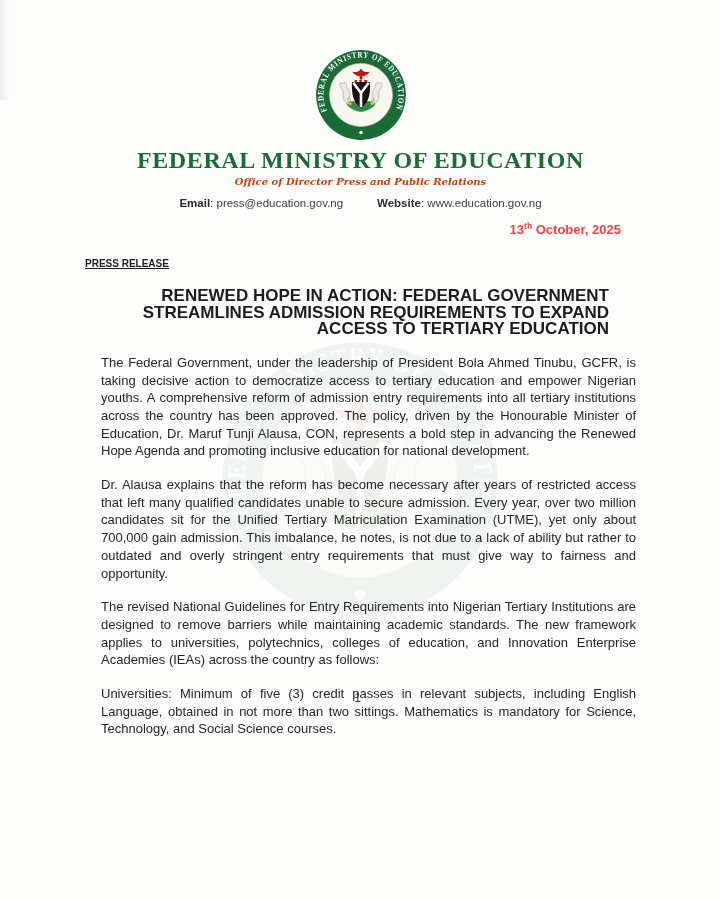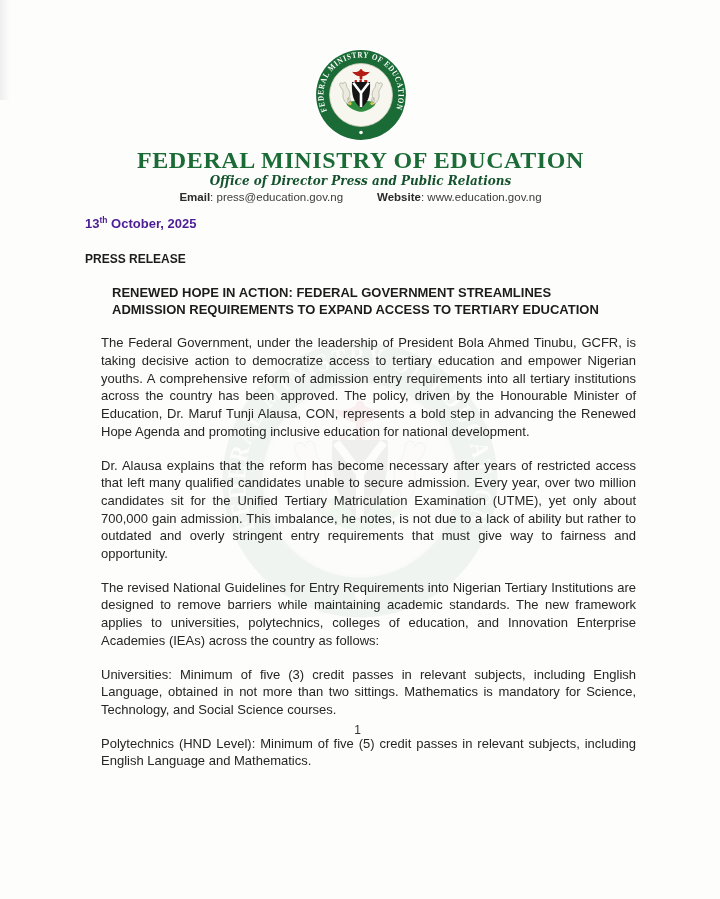--- a/index.html
+++ b/index.html
@@ -41,62 +41,64 @@
     font-size: 24px;
     line-height: 26px;
     letter-spacing: 0.6px;
     color: #1a6b35;
     white-space: nowrap;
   }
   .office-line {
     font-family: "DejaVu Serif", serif;
     font-style: italic;
     font-weight: bold;
-    font-size: 12px;
+    font-size: 10px;
     line-height: 17px;
-    color: #14532d;
+    color: #c2410c;
   }
   .address-line {
     font-size: 11.5px;
     line-height: 13px;
     color: #3c3c3c;
     letter-spacing: 0.2px;
   }
   .contact-line {
     font-size: 11.5px;
     line-height: 13px;
     color: #3c3c3c;
-    margin-top: 1px;
+    margin-top: 7px;
   }
   .contact-line b { color: #2a2a2a; }
   .contact-gap { display: inline-block; width: 34px; }
 
   
   .date-line {
     margin-top: 11px;
+    text-align: right;
     padding-right: 15px;
     font-weight: bold;
     font-size: 13px;
-    color: #4c1d95;
+    color: #ef4444;
   }
   .date-line sup { font-size: 8.5px; }
 
   .press-release {
     margin-top: 21px;
     font-weight: bold;
-    font-size: 12px;
+    font-size: 10px;
     color: #1c1c1c;
+    text-decoration: underline;
   }
 
   .doc-title {
     margin: 19px auto 0 auto;
     max-width: 497px;
-    text-align: left;
-    font-weight: bold;
-    font-size: 13px;
+    text-align: right;
+    font-weight: bold;
+    font-size: 17px;
     line-height: 16.5px;
     color: #1c1c1c;
   }
 
   .body-copy p {
     margin: 16px 0 0 16px;
     font-size: 13px;
     line-height: 17.7px;
     text-align: justify;
     color: #262626;
@@ -192,19 +194,18 @@
 
     <div class="press-release">PRESS RELEASE</div>
 
     <div class="doc-title">RENEWED HOPE IN ACTION: FEDERAL GOVERNMENT STREAMLINES ADMISSION REQUIREMENTS TO EXPAND ACCESS TO TERTIARY EDUCATION</div>
 
     <div class="body-copy">
       <p>The Federal Government, under the leadership of President Bola Ahmed Tinubu, GCFR, is taking decisive action to democratize access to tertiary education and empower Nigerian youths. A comprehensive reform of admission entry requirements into all tertiary institutions across the country has been approved. The policy, driven by the Honourable Minister of Education, Dr. Maruf Tunji Alausa, CON, represents a bold step in advancing the Renewed Hope Agenda and promoting inclusive education for national development.</p>
       <p>Dr. Alausa explains that the reform has become necessary after years of restricted access that left many qualified candidates unable to secure admission. Every year, over two million candidates sit for the Unified Tertiary Matriculation Examination (UTME), yet only about 700,000 gain admission. This imbalance, he notes, is not due to a lack of ability but rather to outdated and overly stringent entry requirements that must give way to fairness and opportunity.</p>
       <p>The revised National Guidelines for Entry Requirements into Nigerian Tertiary Institutions are designed to remove barriers while maintaining academic standards. The new framework applies to universities, polytechnics, colleges of education, and Innovation Enterprise Academies (IEAs) across the country as follows:</p>
       <p>Universities: Minimum of five (3) credit passes in relevant subjects, including English Language, obtained in not more than two sittings. Mathematics is mandatory for Science, Technology, and Social Science courses.</p>
-      <p>Polytechnics (HND Level): Minimum of five (5) credit passes in relevant subjects, including English Language and Mathematics.</p>
     </div>
 
     <div class="page-number">1</div>
 
   </div>
 </div>
 
 </body></html>

